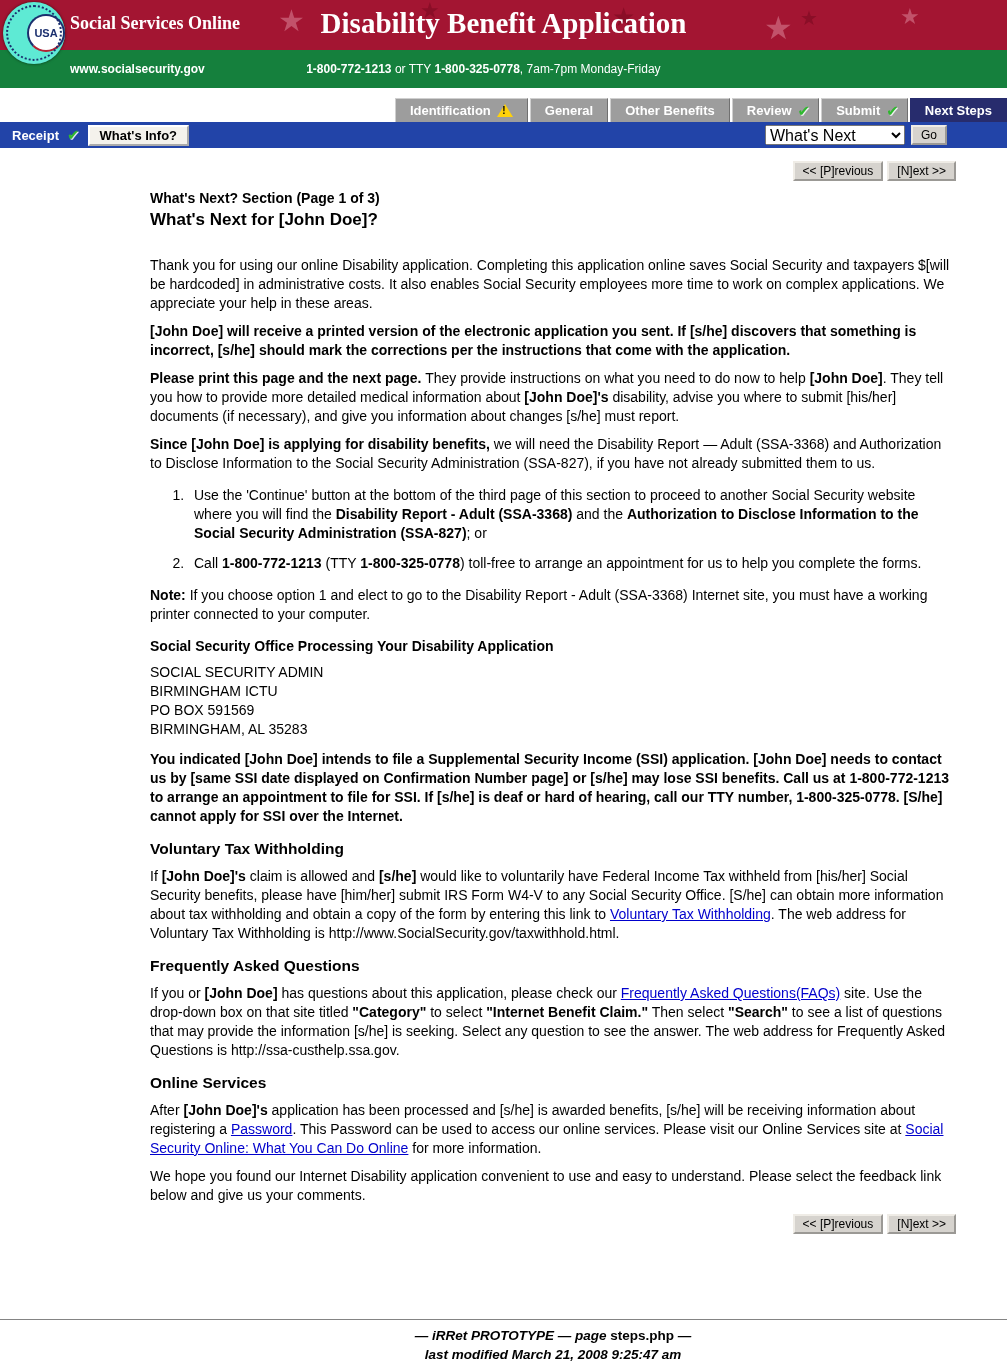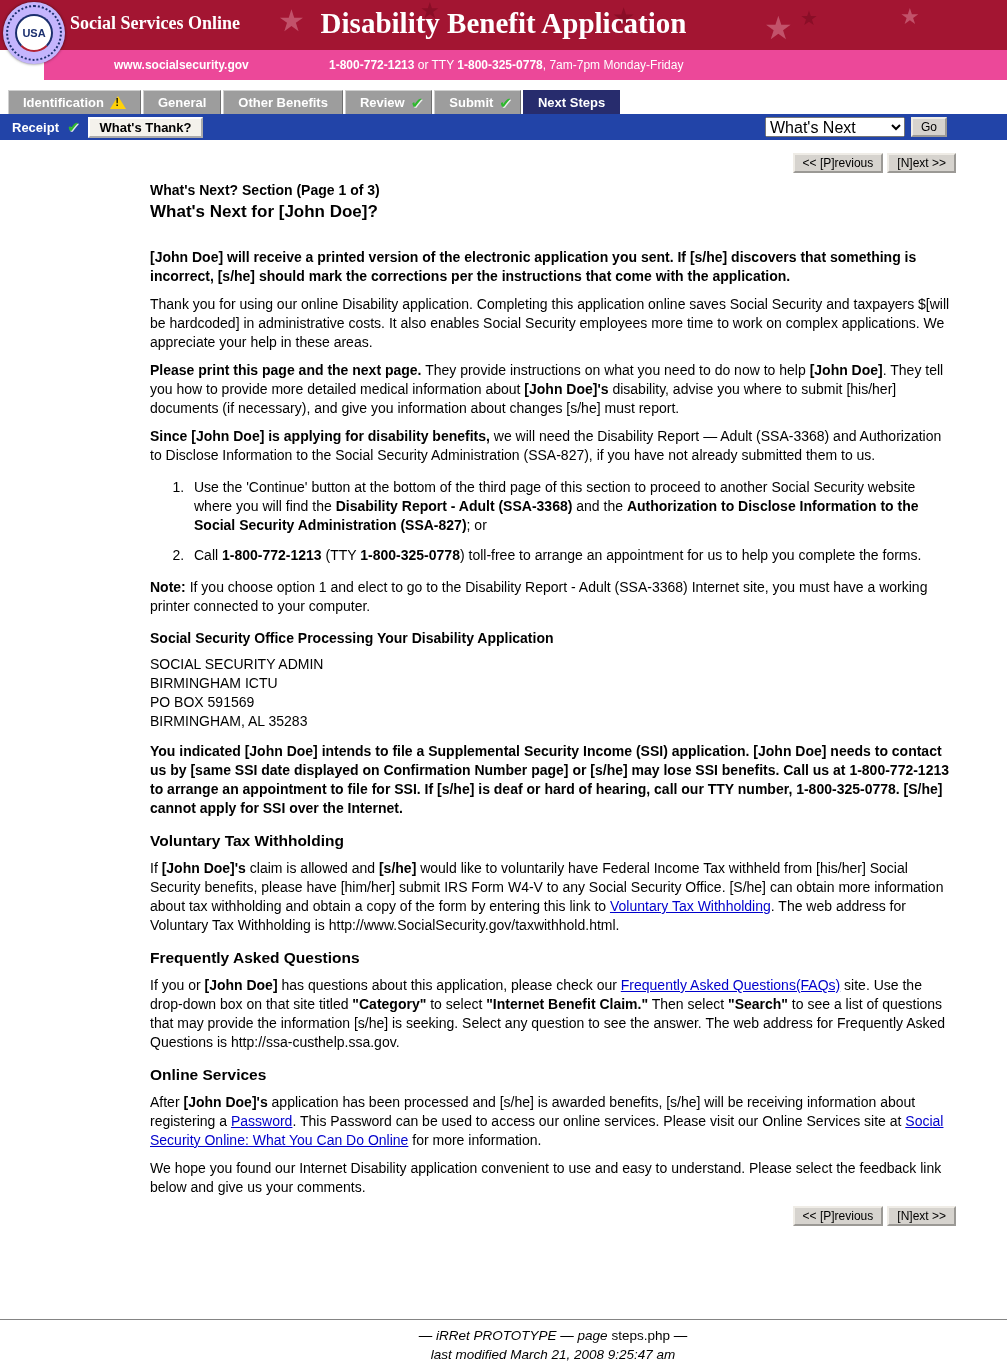--- a/index.html
+++ b/index.html
@@ -3,38 +3,38 @@
 <meta charset="utf-8">
 <style>
   * { margin:0; padding:0; box-sizing:border-box; }
   body { width:1007px; background:#fff; font-family:"Liberation Sans","DejaVu Sans",sans-serif; color:#000; }
   .page { width:1007px; height:1368px; position:relative; overflow:hidden; background:#fff; }
 
   
   .banner { height:50px; background:#a31532; position:relative; }
   .star { position:absolute; color:#c2526a; font-size:26px; line-height:1; }
   .star.dark { color:#8a0e27; }
-  .seal { width:62px; height:62px; border-radius:50%; background:#c4b5fd; position:absolute; top:2px; left:3px;
-          display:flex; align-items:center; justify-content:center; z-index:5; box-shadow:0 0 3px rgba(0,0,0,.6); }
+  .seal { width:62px; height:62px; border-radius:50%; background:#5eead4; position:absolute; top:2px; left:3px;
+          display:flex; align-items:center; justify-content:flex-end; z-index:5; box-shadow:0 0 3px rgba(0,0,0,.6); }
   .seal::before { content:""; position:absolute; inset:3px; border-radius:50%; border:2px dotted #1b2f6e; }
   .seal-inner { width:38px; height:38px; border-radius:50%; border:2px solid #1b2f6e; display:flex; align-items:center;
                 justify-content:center; font-size:11px; font-weight:bold; color:#1b2f6e; background:#fff;
                 border-bottom-color:#b22234; }
   .site-name { position:absolute; left:70px; top:13px; color:#fff; font-family:"Liberation Serif","DejaVu Serif",serif;
                font-size:18px; font-weight:bold; z-index:2; }
   .app-title { position:absolute; left:50%; transform:translateX(-50%); top:7px; color:#fff;
                font-family:"Liberation Serif","DejaVu Serif",serif; font-size:29px; font-weight:bold; white-space:nowrap; z-index:2;text-align:right; }
 
   
-  .subheader { height:30px; background:#ec4899; position:relative; display:flex; align-items:center;margin-left:44px; }
+  .subheader { height:38px; background:#15803d; position:relative; display:flex; align-items:center; }
   .url { position:absolute; left:70px; color:#fff; font-size:12px; font-weight:bold; cursor:pointer; }
   .phone { position:absolute; left:48%; transform:translateX(-50%); color:#fff; font-size:12px; white-space:nowrap; }
 
   
-  .tabs { margin-top:10px; height:24px; display:flex; gap:2px; padding-left:8px; background:#fff; }
+  .tabs { margin-top:10px; height:24px; display:flex; gap:2px; padding-left:8px; background:#fff;justify-content:flex-end; }
   .tab { height:24px; padding:0 14px; background:#9d9d9d; color:#fff; font-weight:bold; font-size:13px;
          display:flex; align-items:center; gap:6px; border-top:1px solid #cfcfcf; border-left:1px solid #cfcfcf;
          border-right:1px solid #707070; cursor:pointer; white-space:nowrap; }
   .tab.active { background:#272c6d; border-color:#272c6d; }
   .check-icon { color:#2eb82e; font-size:15px; font-weight:bold; text-shadow:1px 1px 0 rgba(255,255,255,.85); margin-right:-6px; }
   .check-icon.on-blue { margin:0; }
   .warn { position:relative; width:0; height:0; border-left:8px solid transparent; border-right:8px solid transparent;
           border-bottom:13px solid #ffd20a; display:inline-block; }
   .warn::after { content:"!"; position:absolute; top:1px; left:-2.5px; font-size:10px; line-height:12px; color:#000; font-weight:bold; }
 
@@ -62,21 +62,21 @@
   .office-heading { font-size:14px; margin:14px 0 9px; }
   .address { margin-bottom:11px; }
   .address div { line-height:19px; }
   .reporting { margin:14px 0 9px; }
   .reporting .rh { font-weight:bold; font-size:15.5px; margin-right:6px; }
   .rich-link, a.rich-link { color:#0000cc; text-decoration:underline; cursor:pointer; }
 
   
   footer { position:absolute; bottom:4px; left:0; width:1007px; }
   .footer-rule { border-top:1px solid #848484; margin-bottom:6px; }
-  .footer-line { width:806px; margin-left:150px; text-align:center; font-weight:normal; font-size:13.5px; line-height:19px; }
+  .footer-line { width:806px; margin-left:150px; text-align:center; font-weight:bold; font-size:13.5px; line-height:19px; }
 </style>
 </head>
 <body>
 
 <div class="page">
 
   <header class="banner">
     <span class="star" style="left:278px; top:6px; font-size:30px;">★</span>
     <span class="star dark" style="left:420px; top:0px; font-size:22px;">★</span>
     <span class="star dark" style="left:612px; top:4px; font-size:26px;">★</span>
@@ -117,40 +117,40 @@
       <span class="check-icon">✔</span>
     </div>
     <div class="tab active">
       <span class="tab-label">Next Steps</span>
     </div>
   </nav>
 
   <div class="blue-bar">
     <span class="receipt-label">Receipt</span>
     <span class="check-icon on-blue">✔</span>
-    <span class="whats-next-box">What's Thank?</span>
+    <span class="whats-next-box">What's Info?</span>
     <div class="jump">
       <select class="jump-select">
         <option>What's Next</option>
       </select>
       <button class="go-btn">Go</button>
     </div>
   </div>
 
   <main>
     <div class="pager">
       <button class="btn">&lt;&lt; [P]revious</button>
       <button class="btn">[N]ext &gt;&gt;</button>
     </div>
 
     <div class="section-title">What's Next? Section (Page 1 of 3)</div>
     <h2 class="page-heading">What's Next for [John Doe]?</h2>
 
+    <p><span>Thank you for using our online Disability application. Completing this application online saves Social Security and taxpayers $[will be hardcoded] in administrative costs. It also enables Social Security employees more time to work on complex applications. We appreciate your help in these areas.</span></p>
     <p><span style="font-weight: bold;">[John Doe] will receive a printed version of the electronic application you sent. If [s/he] discovers that something is incorrect, [s/he] should mark the corrections per the instructions that come with the application.</span></p>
-    <p><span>Thank you for using our online Disability application. Completing this application online saves Social Security and taxpayers $[will be hardcoded] in administrative costs. It also enables Social Security employees more time to work on complex applications. We appreciate your help in these areas.</span></p>
     <p><span style="font-weight: bold;">Please print this page and the next page.</span><span> They provide instructions on what you need to do now to help </span><span style="font-weight: bold;">[John Doe]</span><span>. They tell you how to provide more detailed medical information about </span><span style="font-weight: bold;">[John Doe]'s</span><span> disability, advise you where to submit [his/her] documents (if necessary), and give you information about changes [s/he] must report.</span></p>
     <p><span style="font-weight: bold;">Since [John Doe] is applying for disability benefits,</span><span> we will need the Disability Report — Adult (SSA-3368) and Authorization to Disclose Information to the Social Security Administration (SSA-827), if you have not already submitted them to us.</span></p>
 
     <ol>
       <li><span>Use the 'Continue' button at the bottom of the third page of this section to proceed to another Social Security website where you will find the </span><span style="font-weight: bold;">Disability Report - Adult (SSA-3368)</span><span> and the </span><span style="font-weight: bold;">Authorization to Disclose Information to the Social Security Administration (SSA-827)</span><span>; or</span></li>
       <li><span>Call </span><span style="font-weight: bold;">1-800-772-1213</span><span> (TTY </span><span style="font-weight: bold;">1-800-325-0778</span><span>) toll-free to arrange an appointment for us to help you complete the forms.</span></li>
     </ol>
 
     <p><span style="font-weight: bold;">Note:</span><span> If you choose option 1 and elect to go to the Disability Report - Adult (SSA-3368) Internet site, you must have a working printer connected to your computer.</span></p>
 

